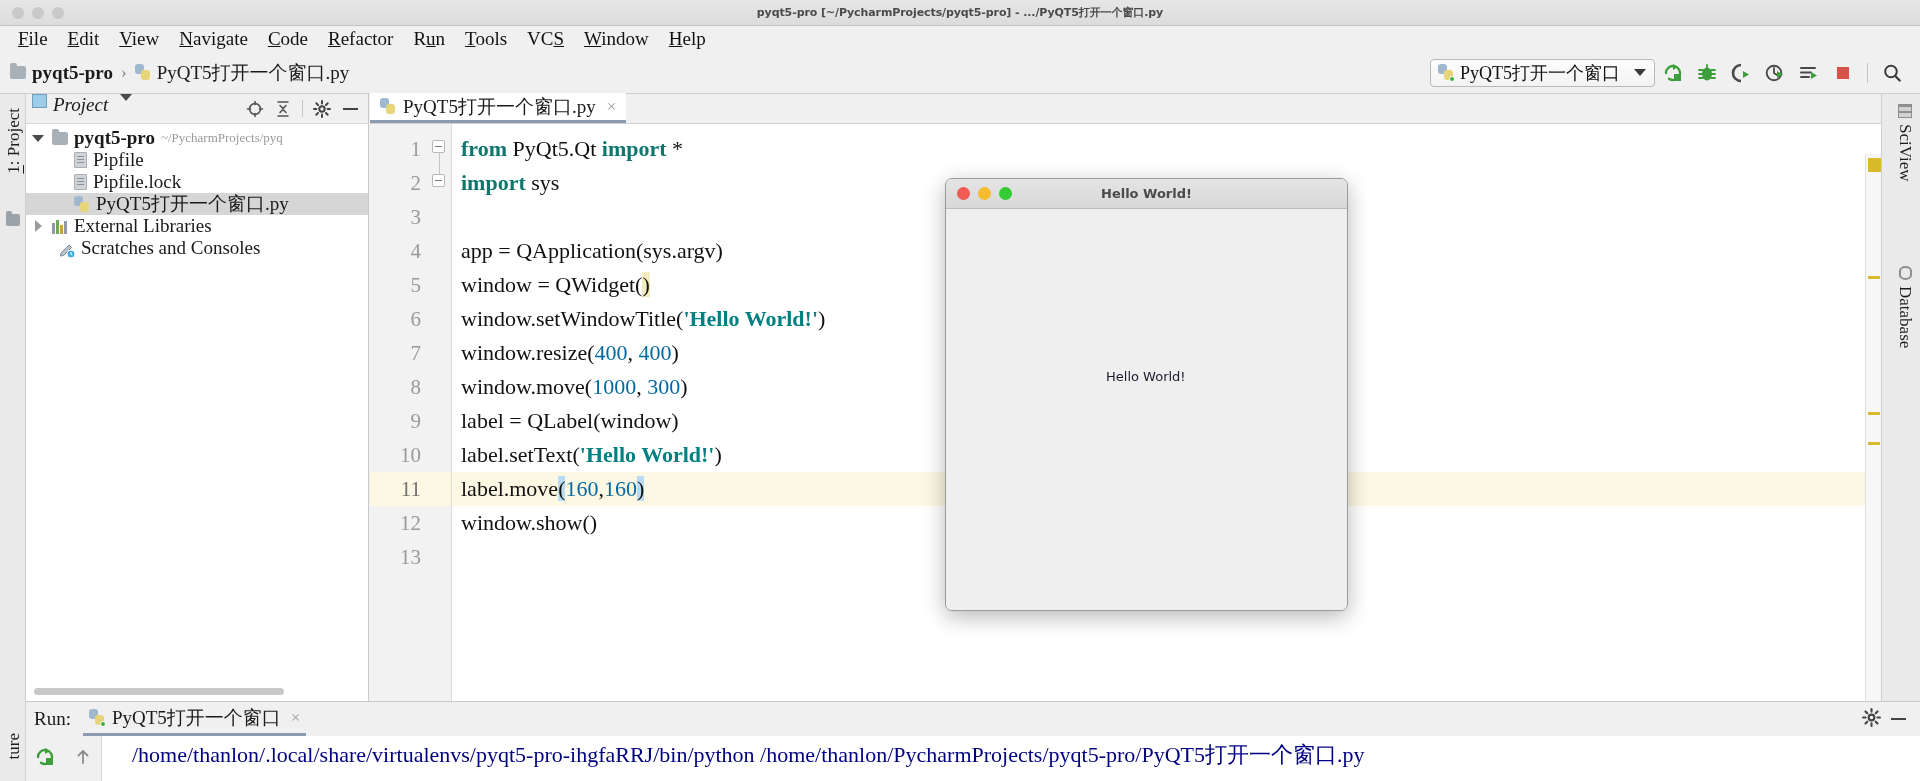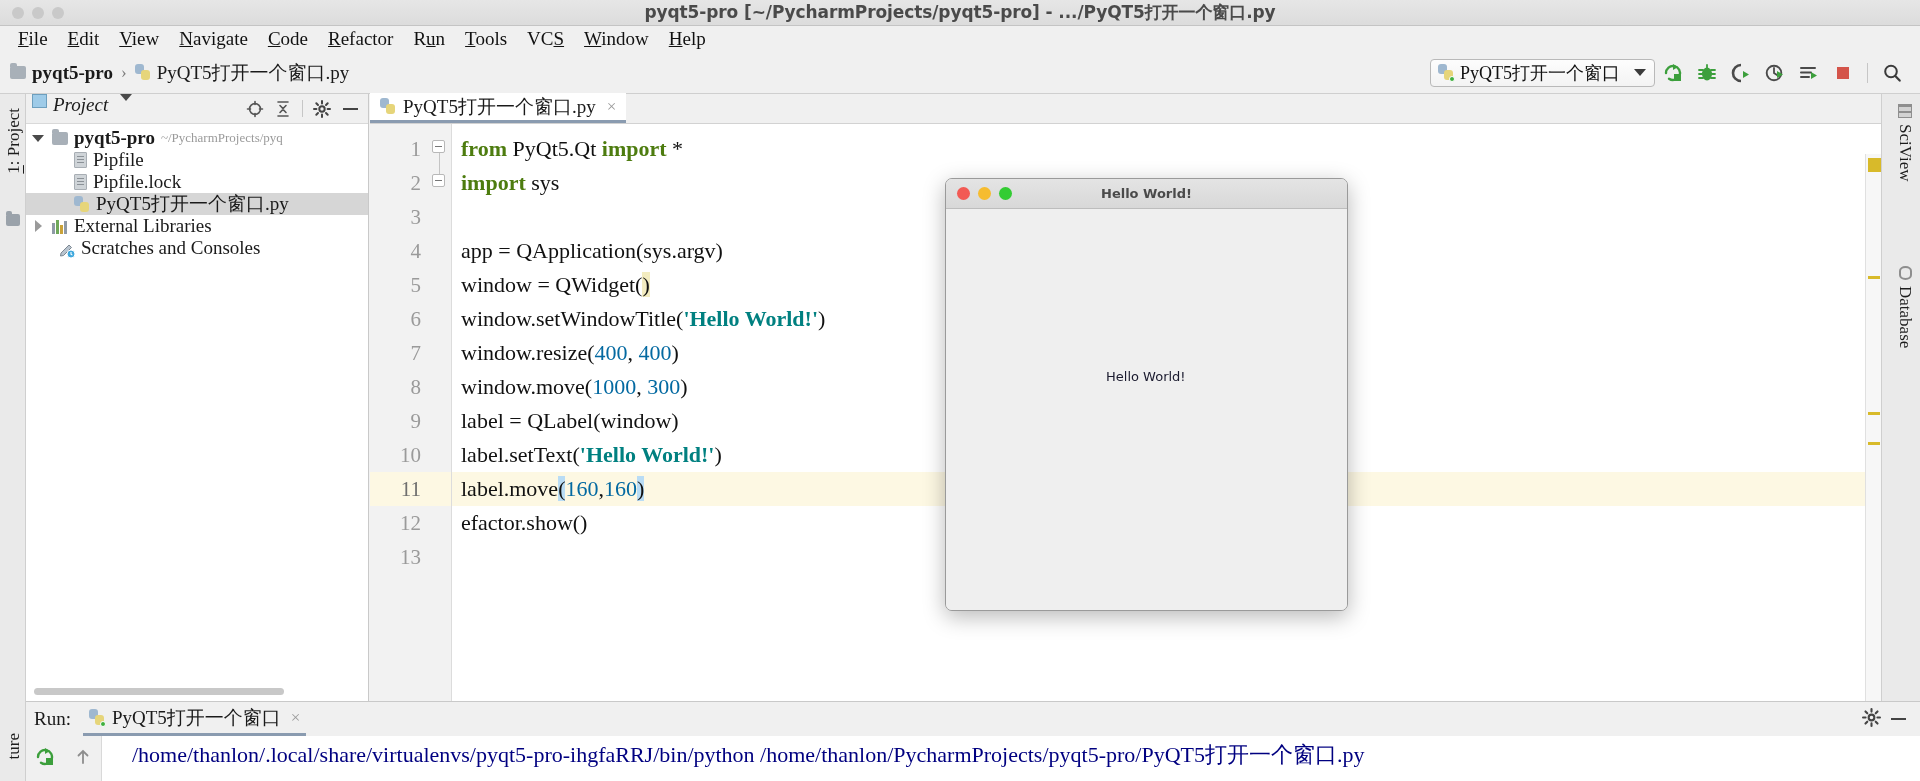--- a/index.html
+++ b/index.html
@@ -17,21 +17,21 @@
     position: absolute; left: 0; top: 0; width: 1920px; height: 26px;
     background: linear-gradient(#e6e6e6, #dcdcdc);
     border-bottom: 1px solid #c4c4c4;
     display: flex; align-items: center;
   }
   .tl-lights { display: flex; gap: 8px; margin-left: 12px; }
   .tl-dot { width: 12px; height: 12px; border-radius: 50%; background: #c9c9c9; }
   .titlebar-title {
     position: absolute; left: 0; right: 0; text-align: center;
     font-family: "DejaVu Sans", sans-serif;
-    font-size: 17px; font-weight: bold; color: #4a4a4a;
+    font-size: 11px; font-weight: bold; color: #4a4a4a;
     letter-spacing: -0.1px;
   }
 
   
   .menubar {
     position: absolute; left: 0; top: 26px; width: 1920px; height: 26px;
     background: #f0f0f0;
     display: flex; padding-left: 8px;
   }
   .menu-item {
@@ -205,21 +205,21 @@
   }
 
   .code {
     flex: 1; position: relative; padding-top: 8px; background: #fff;
     font-family: "Liberation Serif", serif; font-size: 22px;
   }
   .cline {
     height: 34px; line-height: 34px; padding-left: 9px; white-space: pre; color: #111;
   }
   .cline.cur { background: #fdf8e3; }
-  .kw { color: #4d7c0f; font-weight: bold; text-align: right; }
+  .kw { color: #0f766e; font-weight: bold; text-align: right; }
   .str { color: #008080; font-weight: bold; }
   .num { color: #0369a1; }
   .caret-hl { background: #f3ecc0; }
   .brace-hl { background: #b9dcf5; }
 
   
   .markergutter {
     position: absolute; right: 0; top: 30px; width: 16px; height: 547px;
     background: #f7f7f7; border-left: 1px solid #e0e0e0;
   }
@@ -541,21 +541,21 @@
         <div class="cline"><span class="kw">import</span> sys</div>
         <div class="cline"> </div>
         <div class="cline">app = QApplication(sys.argv)</div>
         <div class="cline">window = QWidget(<span class="caret-hl">)</span></div>
         <div class="cline">window.setWindowTitle(<span class="str">'Hello World!'</span>)</div>
         <div class="cline">window.resize(<span class="num">400</span>, <span class="num">400</span>)</div>
         <div class="cline">window.move(<span class="num">1000</span>, <span class="num">300</span>)</div>
         <div class="cline">label = QLabel(window)</div>
         <div class="cline">label.setText(<span class="str">'Hello World!'</span>)</div>
         <div class="cline cur">label.move<span class="brace-hl">(</span><span class="num">160</span>,<span class="num">160</span><span class="brace-hl">)</span></div>
-        <div class="cline">efactor.show()</div>
+        <div class="cline">window.show()</div>
       </div>
 
       <div class="markergutter">
         <span class="marker sq" style="top:4px"></span>
         <span class="marker" style="top:122px"></span>
         <span class="marker" style="top:258px"></span>
         <span class="marker" style="top:288px"></span>
       </div>
     </div>
   </div>

